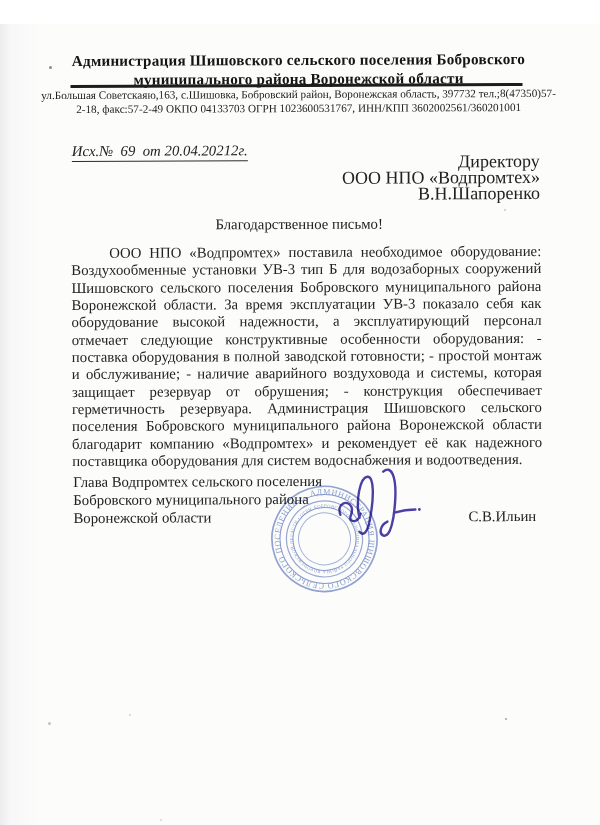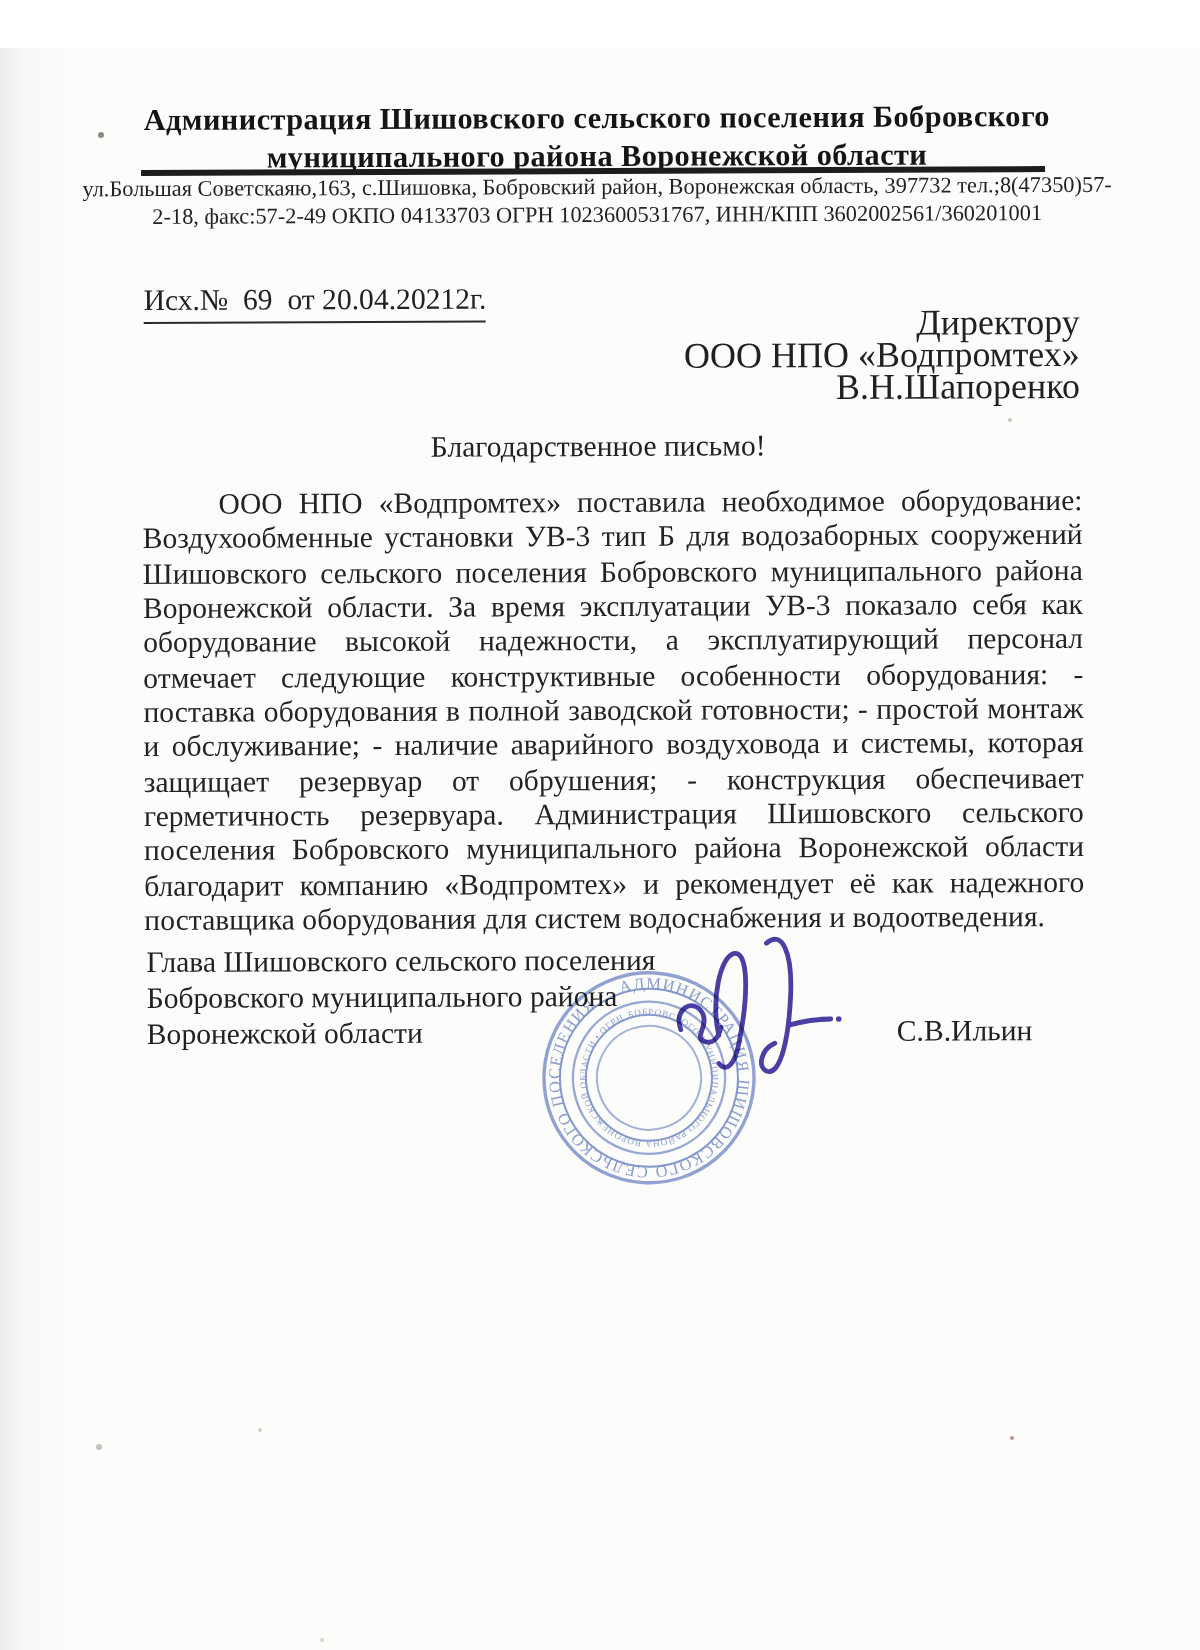--- a/index.html
+++ b/index.html
@@ -12,29 +12,29 @@
     color:#212121;
     margin-top:24px;
   }
   .tilt{position:absolute;inset:0;transform:rotate(-0.25deg);transform-origin:300px 400px;}
   .title{position:absolute;top:27px;left:0;right:0;text-align:center;
          font-weight:bold;font-size:15.2px;line-height:18.5px;color:#151515;letter-spacing:.2px;}
   .rule{position:absolute;top:60px;left:72px;width:452px;height:2.6px;background:#1d1d1d;}
   .address{position:absolute;top:64px;left:0;right:0;text-align:center;
            font-size:11.2px;line-height:13.5px;color:#222;}
   .ref{position:absolute;top:118px;left:73px;font-size:14.8px;white-space:pre;
-       border-bottom:1.4px solid #2b2b2b;padding-bottom:1px;}
+       border-bottom:1.4px solid #2b2b2b;padding-bottom:1px;font-style:italic;}
   .recipient{position:absolute;top:130px;right:59px;text-align:right;
              font-size:18px;line-height:16.2px;}
   .subject{position:absolute;top:192px;left:0;right:0;text-align:center;font-size:14.8px;}
   .body-text{position:absolute;top:220px;left:72px;width:470px;
              font-size:14.8px;line-height:17.35px;text-align:justify;text-indent:38px;
              color:#232323;}
   .closing{position:absolute;top:449px;left:73px;font-size:14.8px;line-height:17.8px;}
-  .signer{position:absolute;top:485px;left:448px;font-size:14.8px;}
+  .signer{position:absolute;top:485px;left:468px;font-size:14.8px;}
   .stamp{position:absolute;left:251px;top:442px;mix-blend-mode:multiply;opacity:.92;}
   .signature{position:absolute;left:318px;top:437px;mix-blend-mode:multiply;}
   .paper-edge{position:absolute;top:806px;left:-6px;width:612px;height:1px;
               background:#bcbcbc;transform:rotate(-0.75deg);opacity:.85;}
   .speck{position:absolute;border-radius:50%;}
   .s1{left:49px;top:42px;width:3px;height:3px;background:#8a8a85;}
   .s2{left:504px;top:185px;width:2px;height:2px;background:#c9c9c4;}
   .s3{left:48px;top:698px;width:3px;height:3px;background:#c2c2bf;}
   .s4{left:129px;top:690px;width:2px;height:2px;background:#cfcfca;}
   .s5{left:505px;top:694px;width:2px;height:2px;background:#b49a8c;}
@@ -64,21 +64,21 @@
       <div>Директору</div>
       <div>ООО НПО «Водпромтех»</div>
       <div>В.Н.Шапоренко</div>
     </div>
 
     <div class="subject">Благодарственное письмо!</div>
 
     <div class="body-text">ООО НПО «Водпромтех» поставила необходимое оборудование: Воздухообменные установки УВ-3 тип Б для водозаборных сооружений Шишовского сельского поселения Бобровского муниципального района Воронежской области. За время эксплуатации УВ-3 показало себя как оборудование высокой надежности, а эксплуатирующий персонал отмечает следующие конструктивные особенности оборудования: - поставка оборудования в полной заводской готовности; - простой монтаж и обслуживание; - наличие аварийного воздуховода и системы, которая защищает резервуар от обрушения; - конструкция обеспечивает герметичность резервуара. Администрация Шишовского сельского поселения Бобровского муниципального района Воронежской области благодарит компанию «Водпромтех» и рекомендует её как надежного поставщика оборудования для систем водоснабжения и водоотведения.</div>
 
     <div class="closing">
-      <div>Глава Шишовского сельского поселения</div>
+      <div>Глава Водпромтех сельского поселения</div>
       <div>Бобровского муниципального района</div>
       <div>Воронежской области</div>
     </div>
 
     <div class="signer">С.В.Ильин</div>
 
     <svg class="stamp" width="146" height="146" viewBox="0 0 146 146">
       <g transform="rotate(-18 73 73)" fill="none" stroke="#7b8fc9">
         <circle cx="73" cy="73" r="52.5" stroke-width="1.7" opacity="0.9"></circle>
         <circle cx="73" cy="73" r="38" stroke-width="1.2" opacity="0.85"></circle>

